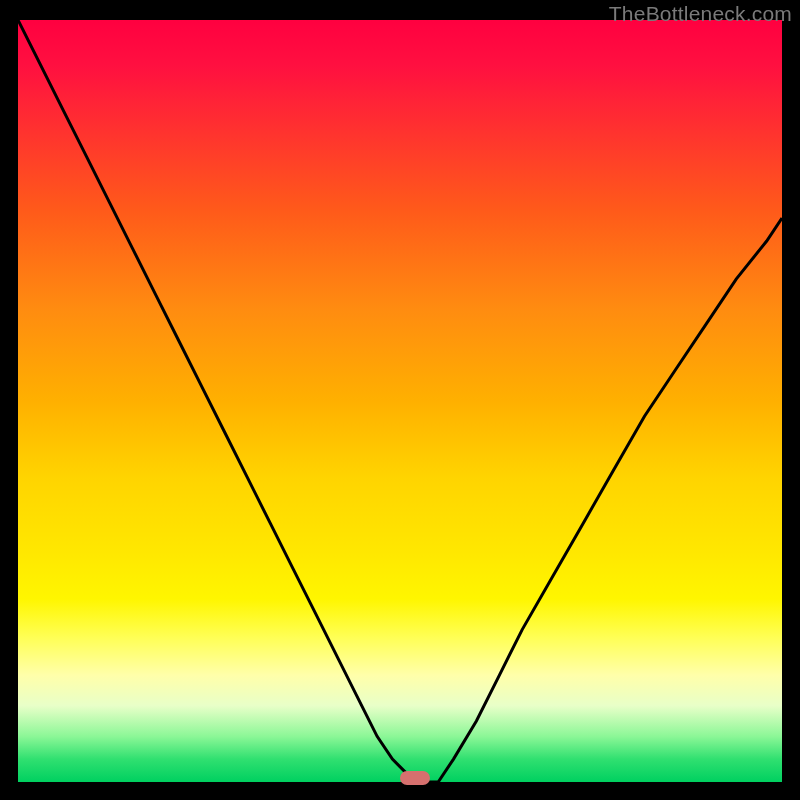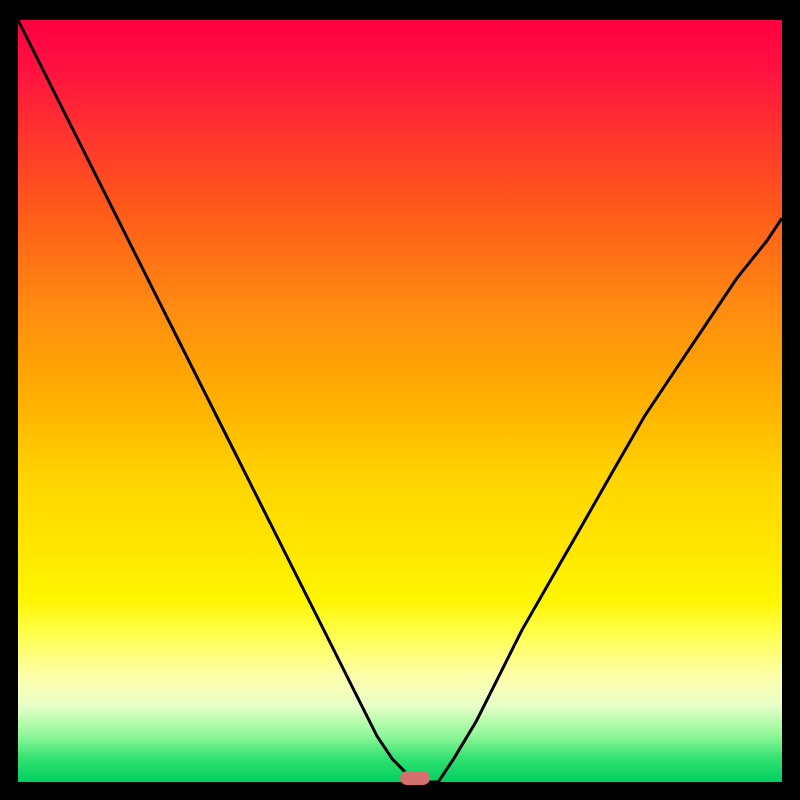--- a/index.html
+++ b/index.html
@@ -74,20 +74,21 @@
     transform: translate(-50%, -50%);
   }
 </style>
 </head>
 <body>
 
 <div class="stage">
 
   <div class="plot-bg"></div>
 
+  <div class="watermark">TheBottleneck.com</div>
 
   <svg class="curve" viewBox="0 0 764 762" preserveAspectRatio="none">
     <path id="curvePath" d="M0.0 0.0 L22.9 45.7 L45.8 91.4 L68.8 137.2 L91.7 182.9 L114.6 228.6 L137.5 274.3 L160.4 320.0 L183.4 365.8 L206.3 411.5 L229.2 457.2 L252.1 502.9 L275.0 548.6 L298.0 594.4 L320.9 640.1 L343.8 685.8 L359.1 716.3 L374.4 739.1 L389.6 754.4 L404.9 762.0 L420.2 762.0 L435.5 739.1 L458.4 701.0 L481.3 655.3 L504.2 609.6 L534.8 556.3 L565.4 502.9 L595.9 449.6 L626.5 396.2 L657.0 350.5 L687.6 304.8 L718.2 259.1 L748.7 221.0 L764.0 198.1"></path>
   </svg>
 
   <div id="marker" class="marker" style="left: 415.28px; top: 778px; background: rgb(214, 112, 110);"></div>
 
 </div>
 
 </body></html>

